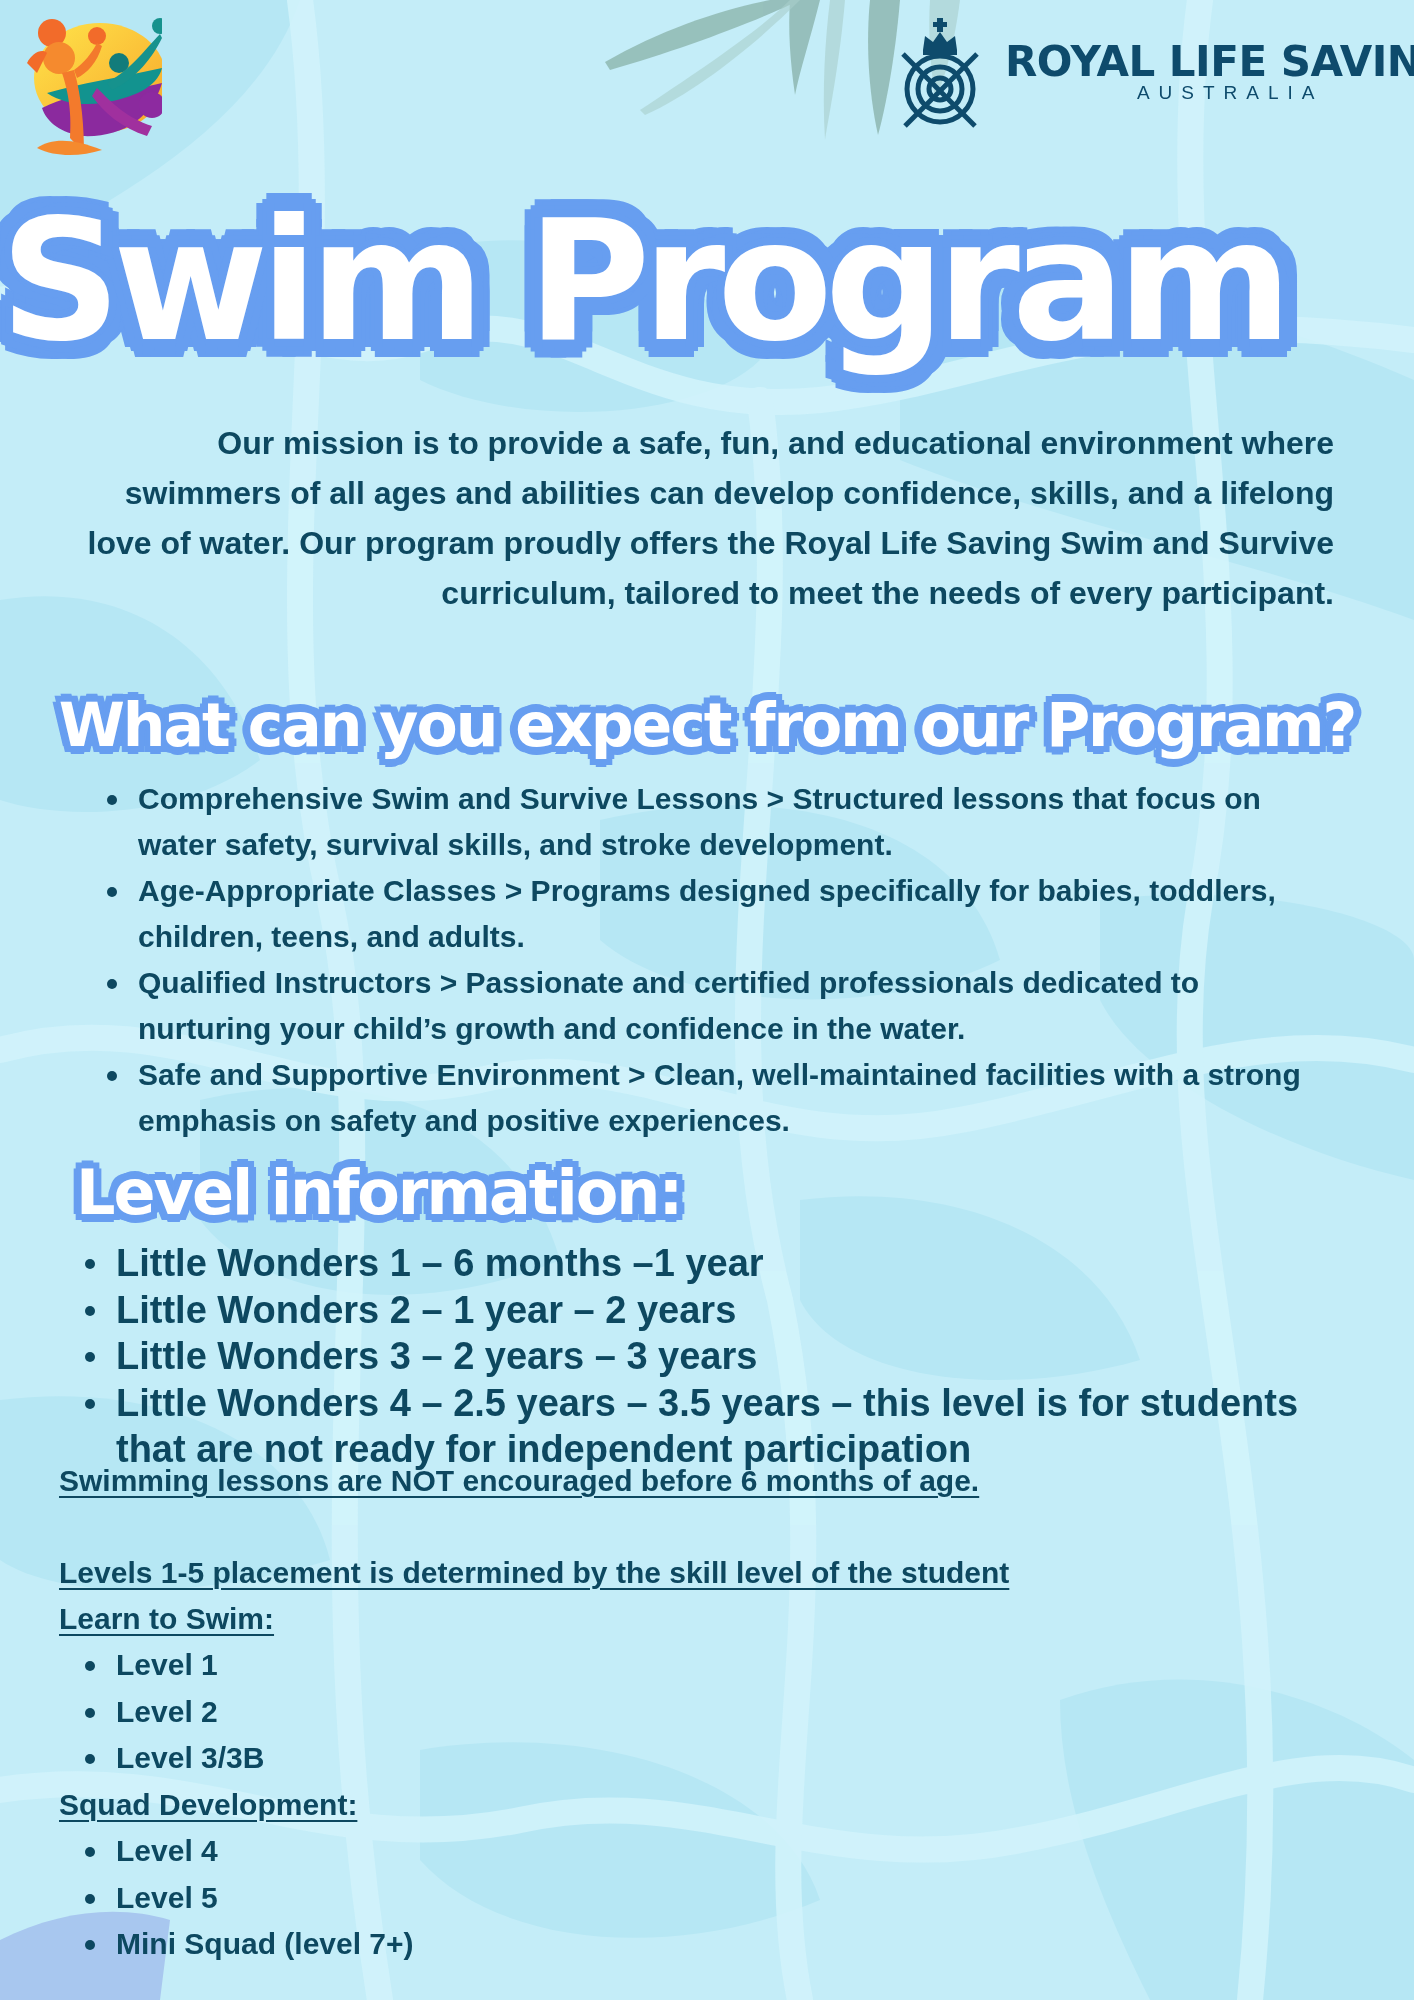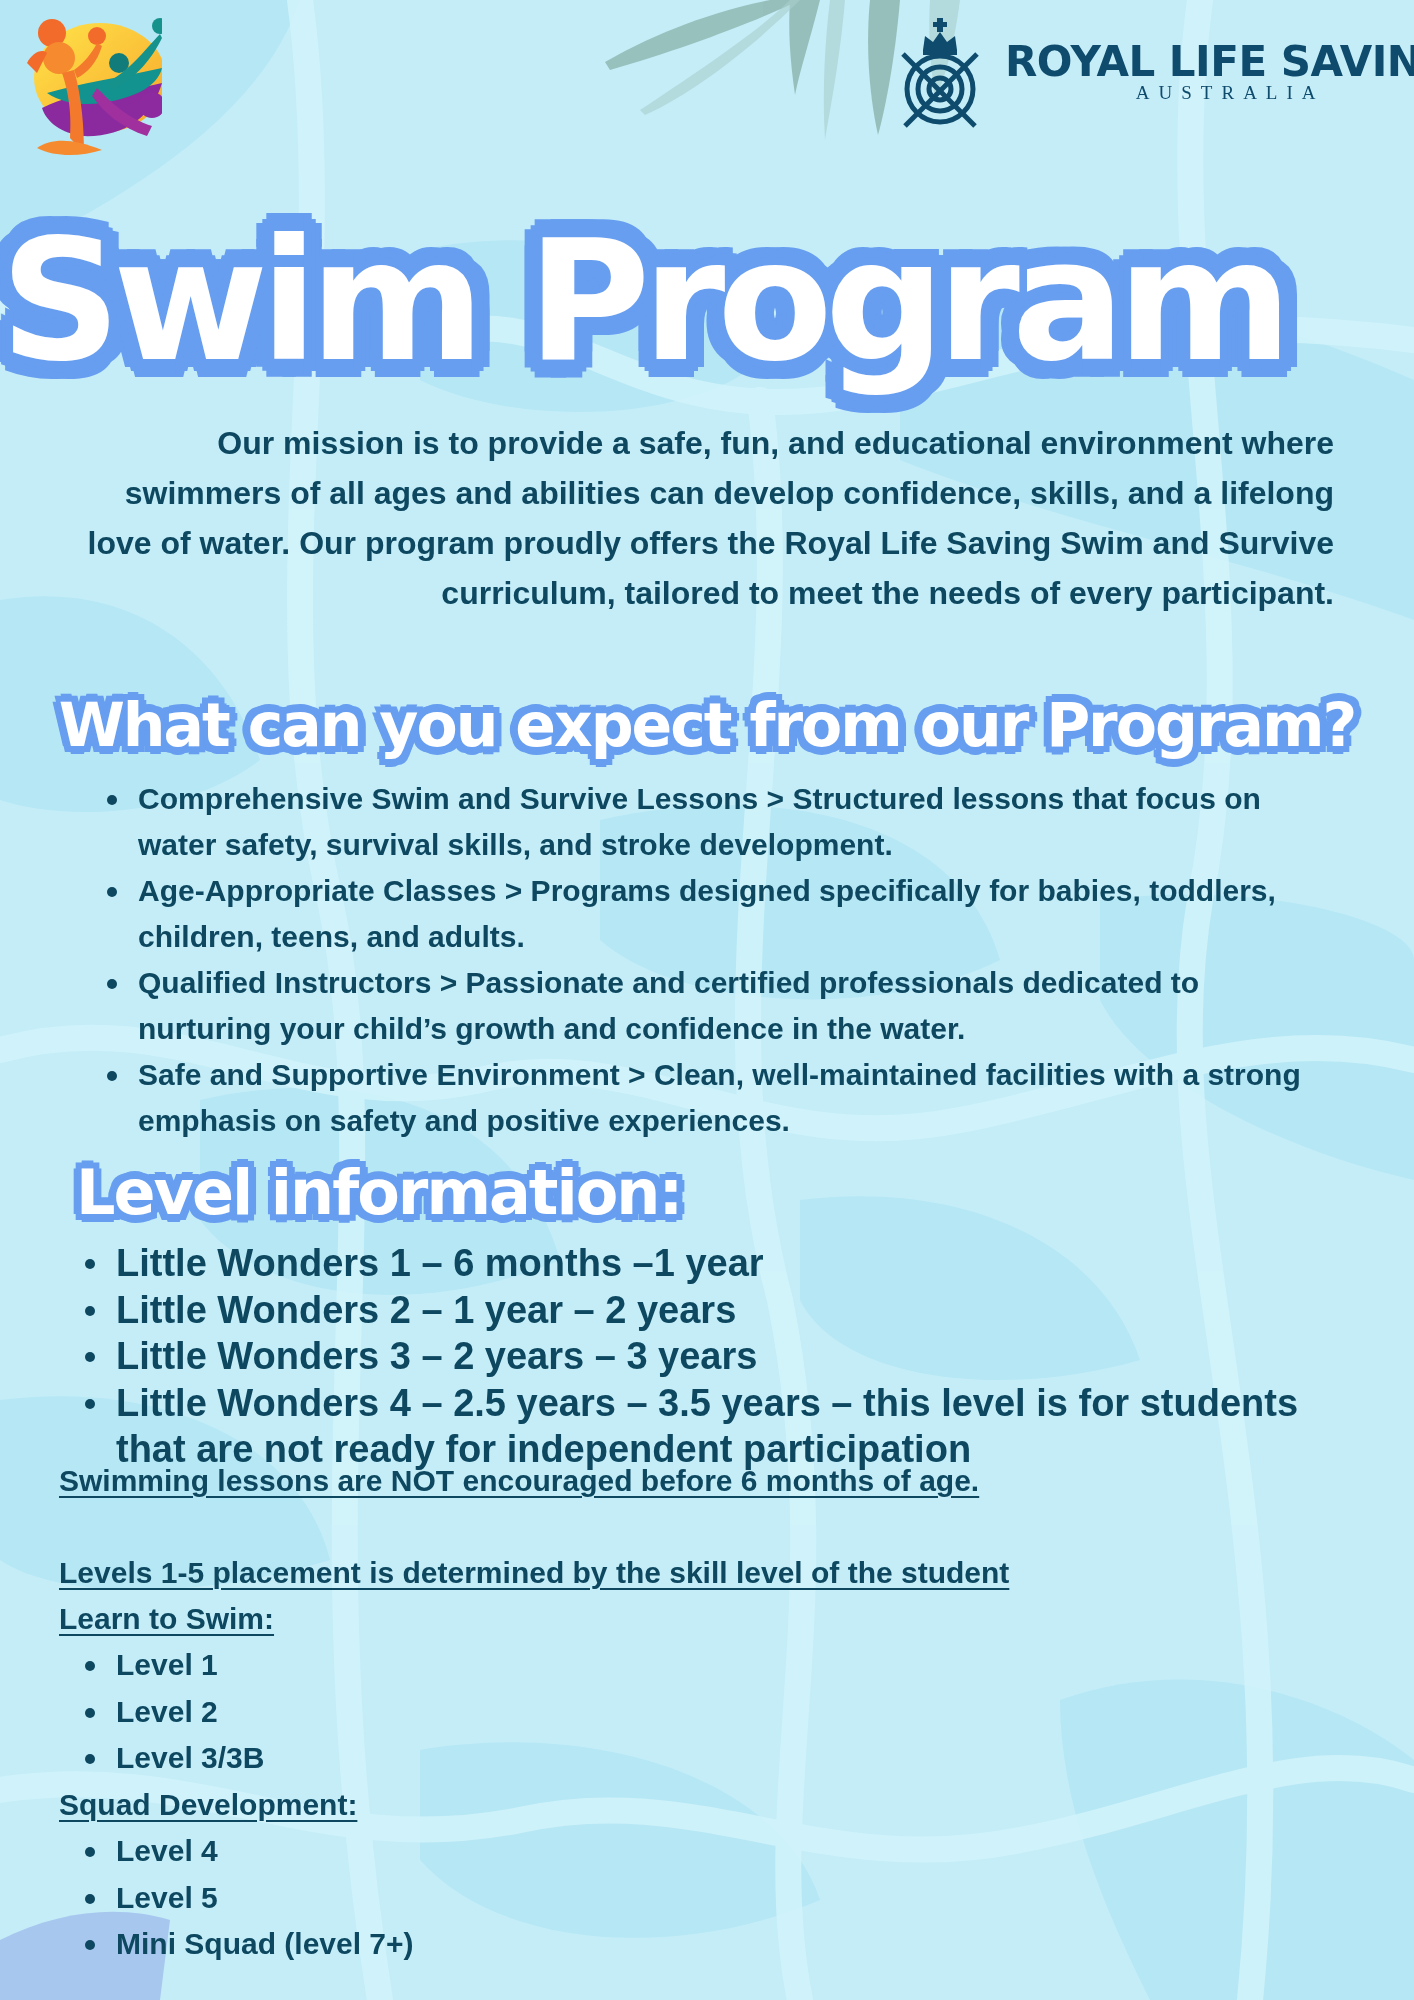--- a/index.html
+++ b/index.html
@@ -14,32 +14,32 @@
   .bg svg { width: 100%; height: 100%; display: block; }
 
   .content { position: absolute; inset: 0; z-index: 1; }
 
   
   .club-logo { position: absolute; left: 12px; top: 8px; width: 150px; height: 150px; }
   .rls-logo { position: absolute; left: 895px; top: 14px; width: 510px; height: 115px; display: flex; align-items: center; }
   .rls-crest { width: 90px; height: 115px; flex: 0 0 auto; }
   .rls-text { margin-left: 20px; display: flex; flex-direction: column; align-items: center; }
   .rls-name { font-family: "DejaVu Sans", sans-serif; font-weight: bold; font-size: 42px; color: #0e4b6c; letter-spacing: -0.5px; line-height: 44px; white-space: nowrap; }
-  .rls-sub { font-family: Liberation Serif, serif; font-size: 19px; color: #0e4b6c; letter-spacing: 9px; line-height: 22px; margin-top: -2px; }
+  .rls-sub { font-family: Liberation Sans, sans-serif; font-size: 19px; color: #0e4b6c; letter-spacing: 9px; line-height: 22px; margin-top: -2px; }
 
   
   .outline-title {
     font-family: "DejaVu Sans", sans-serif;
     font-weight: bold;
     color: #ffffff;
     letter-spacing: -2px;
     white-space: nowrap;
   }
   .main-title {
-    position: absolute; left: 0; width: 1278px; top: 196px;
+    position: absolute; left: 0; width: 1278px; top: 176px;
     text-align: right;
     font-size: 168px; line-height: 210px;
     letter-spacing: -8px;
     text-shadow:
       0 0 0 #679ef0,
       8px 0 0 #679ef0, -8px 0 0 #679ef0, 0 8px 0 #679ef0, 0 -8px 0 #679ef0,
       12px 12px 0 #679ef0, -12px 12px 0 #679ef0, 12px -12px 0 #679ef0, -12px -12px 0 #679ef0,
       16px 0 0 #679ef0, -16px 0 0 #679ef0, 0 16px 0 #679ef0, 0 -16px 0 #679ef0,
       18px 8px 0 #679ef0, -18px 8px 0 #679ef0, 8px 18px 0 #679ef0, -8px 18px 0 #679ef0,
       18px -8px 0 #679ef0, -18px -8px 0 #679ef0, 8px -18px 0 #679ef0, -8px -18px 0 #679ef0;

